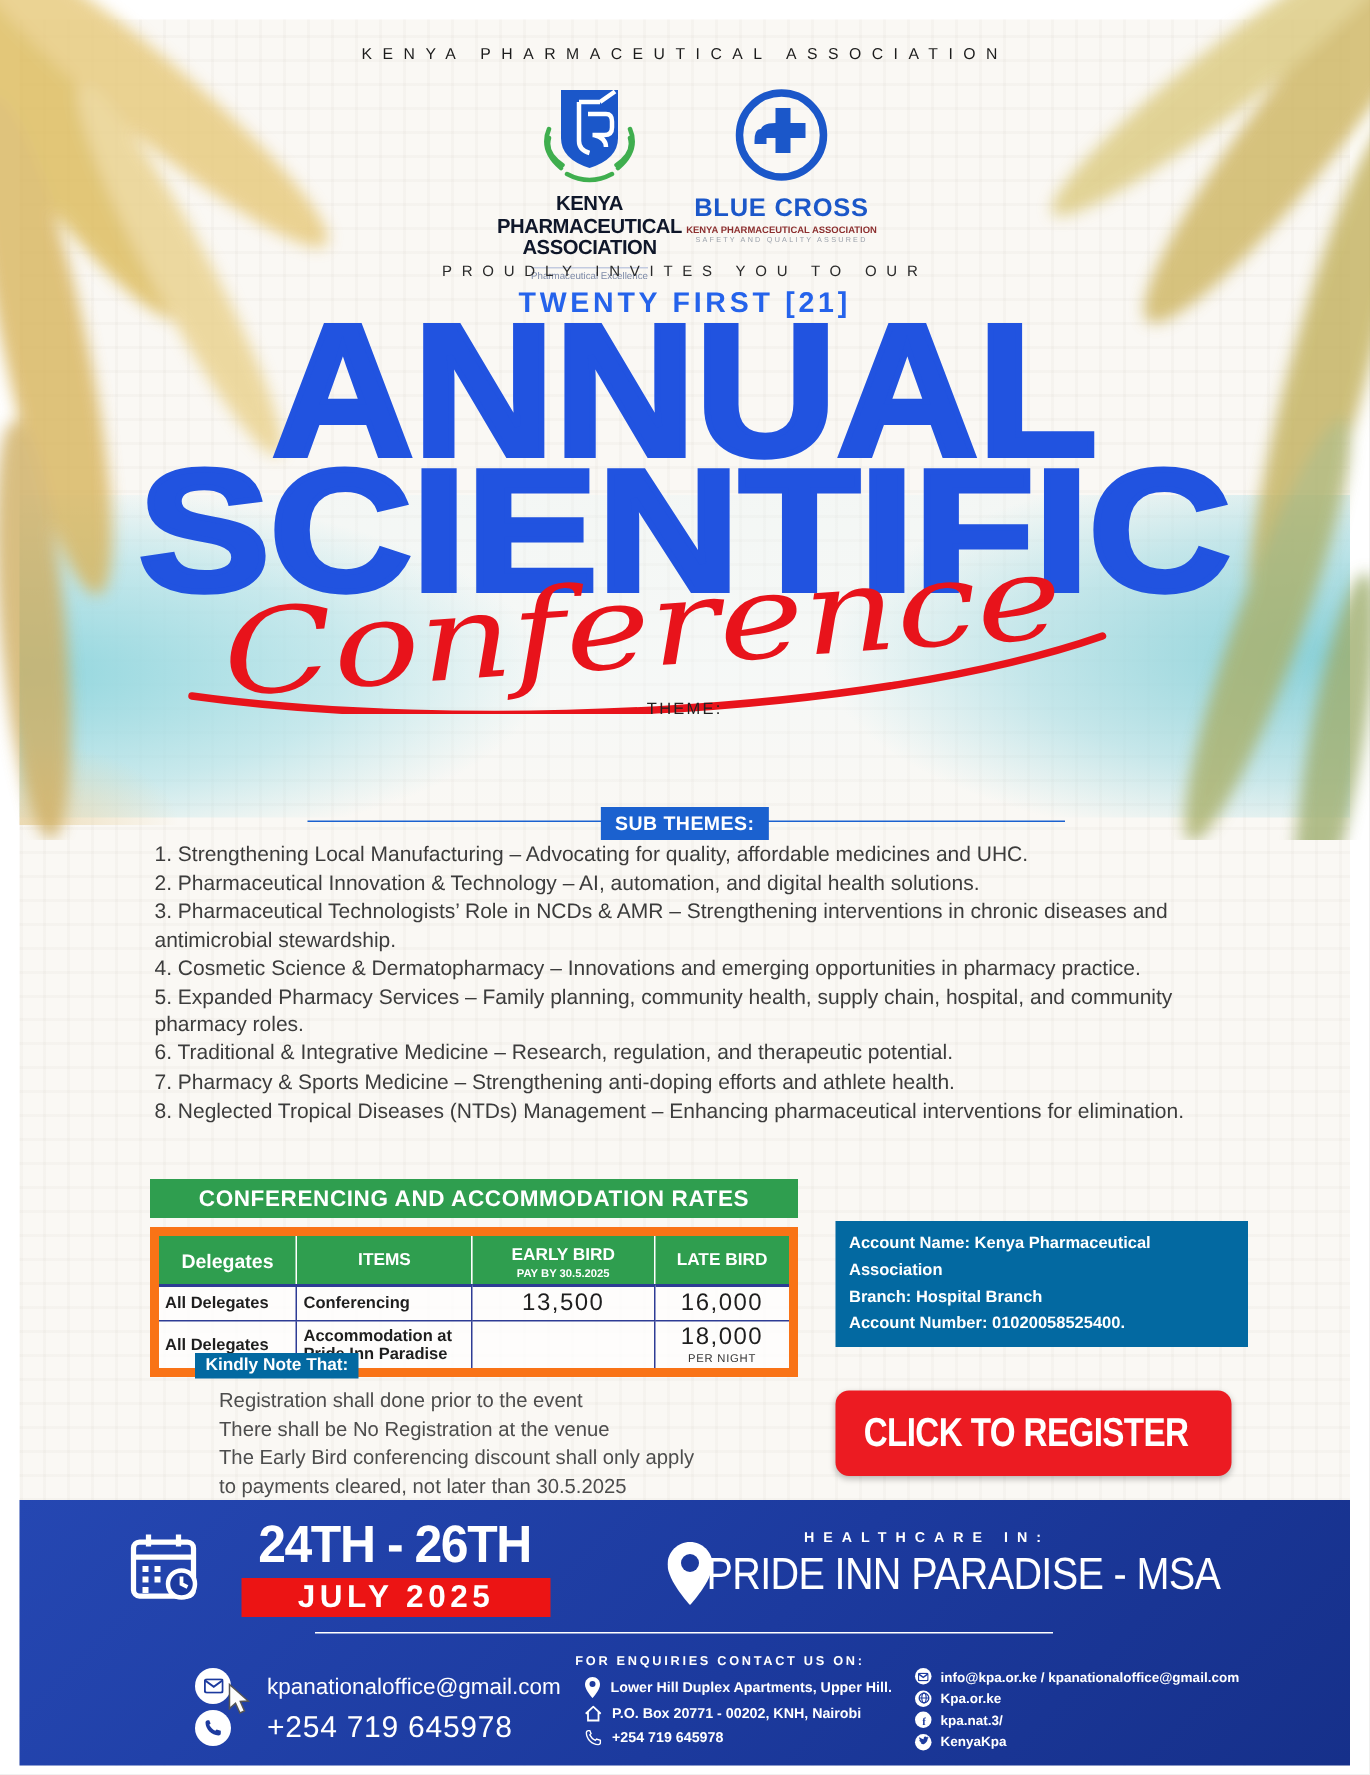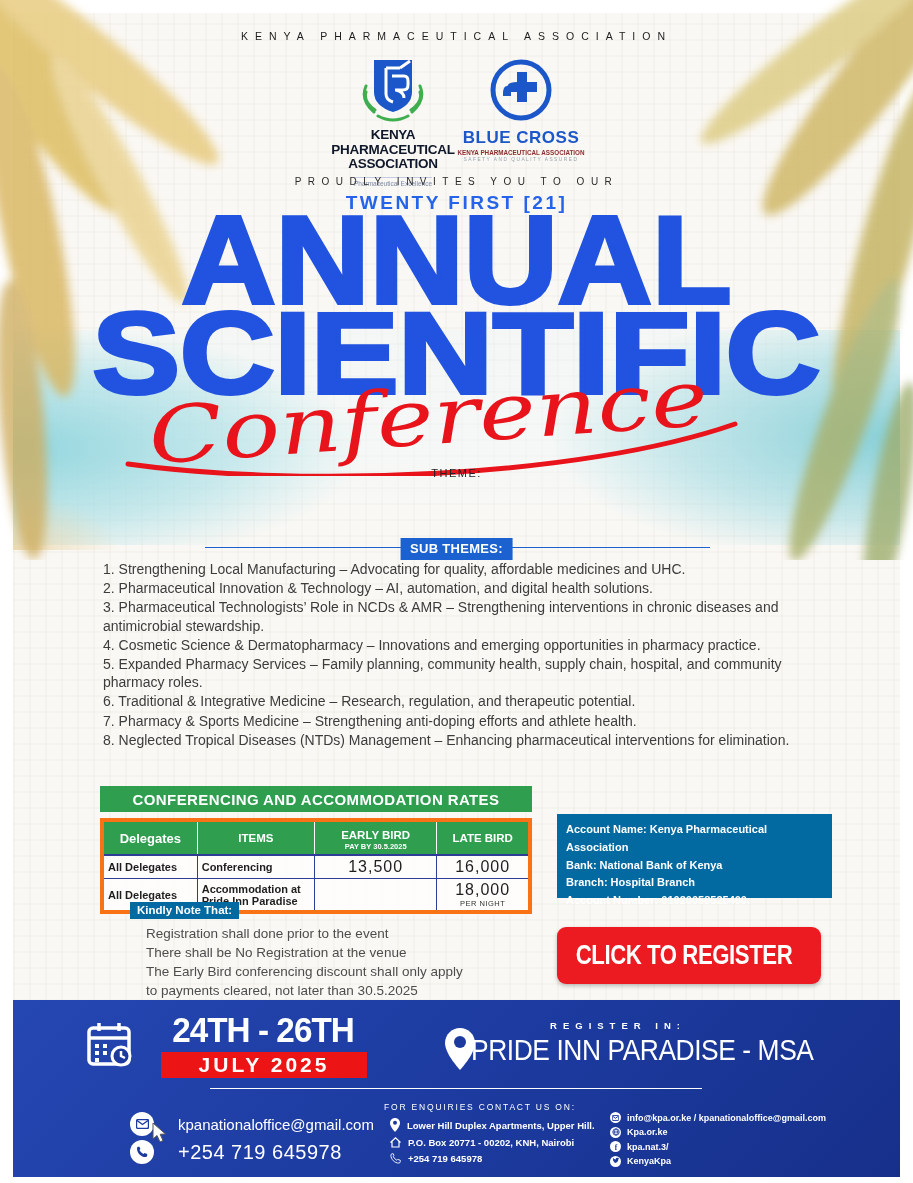--- a/index.html
+++ b/index.html
@@ -42,21 +42,21 @@
 
   .subthemes-line{position:absolute;top:547px;left:205px;width:505px;border-top:1.5px solid #1b61cf;}
   .subthemes-badge{position:absolute;top:538px;left:50%;transform:translateX(-50%);background:#1b61cf;color:#fff;
     font-weight:bold;font-size:13px;padding:3px 10px 4px;letter-spacing:0.3px;}
   .subthemes-list{position:absolute;left:103px;top:560px;width:712px;color:#3c3c3c;font-size:14px;line-height:1.3;}
   .subthemes-list p{margin:0 0 1px 0;}
 
   
   .rates-title{position:absolute;left:100px;top:786px;width:432px;height:26px;background:#2f9e4f;color:#fff;
     font-weight:bold;font-size:15px;letter-spacing:0.4px;display:flex;align-items:center;justify-content:center;}
-  .rates-table{position:absolute;left:100px;top:818px;width:432px;border-collapse:collapse;border:4px solid #f97316;}
+  .rates-table{position:absolute;left:100px;top:818px;width:432px;border-collapse:collapse;border:6px solid #f97316;}
   .rates-table th{background:#2f9e4f;color:#fff;font-weight:bold;border:1px solid #fff;border-bottom:2px solid #2e3c95;padding:3px 2px;}
   .rates-table td{border:1px solid #2e3c95;color:#1e1e1e;padding:2px 4px;background:rgba(255,255,255,0.75);}
   .th-main{font-size:11.5px;} .th-big{font-size:13px;}
   .th-note{font-size:7.5px;font-weight:bold;display:block;margin-top:-1px;}
   .td-name{font-size:11px;font-weight:bold;}
   .td-item{font-size:11px;font-weight:bold;color:#2a2a2a;}
   .td-price{font-size:16px;letter-spacing:1px;text-align:center;font-weight:500;}
   .td-pricenote{display:block;font-size:7.5px;letter-spacing:0.5px;color:#333;}
 
   
@@ -83,21 +83,21 @@
     font-size:35px;letter-spacing:-1px;transform:scaleX(0.95);}
   .date-month{position:absolute;left:148px;top:52px;width:206px;height:26px;background:#ec1414;color:#fff;
     font-weight:bold;font-size:21px;letter-spacing:3px;display:flex;align-items:center;justify-content:center;}
   .pin-big{position:absolute;left:432px;top:28px;}
   .happening{position:absolute;left:460px;top:20px;width:290px;text-align:center;color:#fff;font-size:9.5px;
     letter-spacing:6px;font-weight:bold;}
   .venue{position:absolute;left:458px;top:33px;width:390px;color:#fff;font-size:30px;font-weight:500;
     white-space:nowrap;transform:scaleX(0.88);transform-origin:left;letter-spacing:-0.5px;}
   .footer-sep{position:absolute;left:197px;top:88px;width:492px;border-top:1.5px solid #fff;}
   .enquiries-label{position:absolute;left:362px;top:102px;width:210px;text-align:center;color:#fff;font-size:8.5px;
-    font-weight:normal;letter-spacing:1.8px;white-space:nowrap;}
+    font-weight:bold;letter-spacing:1.8px;white-space:nowrap;}
   .contact-left{position:absolute;left:117px;top:112px;color:#fff;}
   .cl-row{display:flex;align-items:center;gap:24px;margin-bottom:4px;}
   .circle-ic{width:24px;height:24px;border-radius:50%;background:#fff;display:flex;align-items:center;justify-content:center;flex:0 0 auto;}
   .cl-email{font-size:15px;} .cl-phone{font-size:20px;letter-spacing:0.5px;}
   .contact-mid{position:absolute;left:377px;top:118px;color:#fff;}
   .cm-row{display:flex;align-items:center;gap:7px;margin-bottom:5px;font-size:9.5px;font-weight:bold;}
   .contact-right{position:absolute;left:597px;top:112px;color:#fff;}
   .cr-row{display:flex;align-items:center;gap:6px;margin-bottom:3.5px;font-size:9px;font-weight:bold;}
   .mini-circle{width:11px;height:11px;border-radius:50%;background:#fff;display:flex;align-items:center;justify-content:center;flex:0 0 auto;}
 
@@ -214,21 +214,20 @@
       <td class="td-name">All Delegates</td>
       <td class="td-item">Accommodation at Pride Inn Paradise</td>
       <td class="td-price"></td>
       <td class="td-price"><span>18,000</span><span class="td-pricenote">PER NIGHT</span></td>
     </tr>
   </tbody>
     </table>
 
   <div class="cheq-body">
     <div>Account Name: Kenya Pharmaceutical Association</div>
-    <div>Bank: National Bank of Kenya</div>
     <div>Branch: Hospital Branch</div>
     <div>Account Number: 01020058525400.</div>
   </div>
 
   <div class="note-label">Kindly Note That:</div>
   <div class="note-lines">
     <div>Registration shall done prior to the event</div>
     <div>There shall be No Registration at the venue</div>
     <div>The Early Bird conferencing discount shall only apply</div>
     <div>to payments cleared, not later than 30.5.2025</div>
@@ -257,21 +256,21 @@
       <circle cx="36" cy="36" r="9" fill="#1c3a9e" stroke="#fff" stroke-width="3"></circle>
       <path d="M36 31 v5 l4 2" stroke="#fff" stroke-width="2.5" fill="none"></path>
     </svg>
     <div class="date-range">24TH - 26TH</div>
     <div class="date-month">JULY 2025</div>
 
     <svg class="pin-big" width="30" height="42" viewBox="0 0 30 42">
       <path d="M15 0 C6.7 0 0 6.7 0 15 c0 11 15 27 15 27 s15 -16 15 -27 C30 6.7 23.3 0 15 0 z" fill="#fff"></path>
       <circle cx="15" cy="14" r="6" fill="#1c3a9e"></circle>
     </svg>
-    <div class="happening">REGISTER IN:</div>
+    <div class="happening">HEALTHCARE IN:</div>
     <div class="venue">PRIDE INN PARADISE - MSA</div>
 
     <div class="footer-sep"></div>
     <div class="enquiries-label">FOR ENQUIRIES CONTACT US ON:</div>
 
     <div class="contact-left">
       <div class="cl-row">
         <span class="circle-ic">
           <svg width="13" height="10" viewBox="0 0 13 10">
               <rect x="0.5" y="0.5" width="12" height="9" rx="1.5" fill="none" stroke="#1c3a9e" stroke-width="1.4"></rect>

